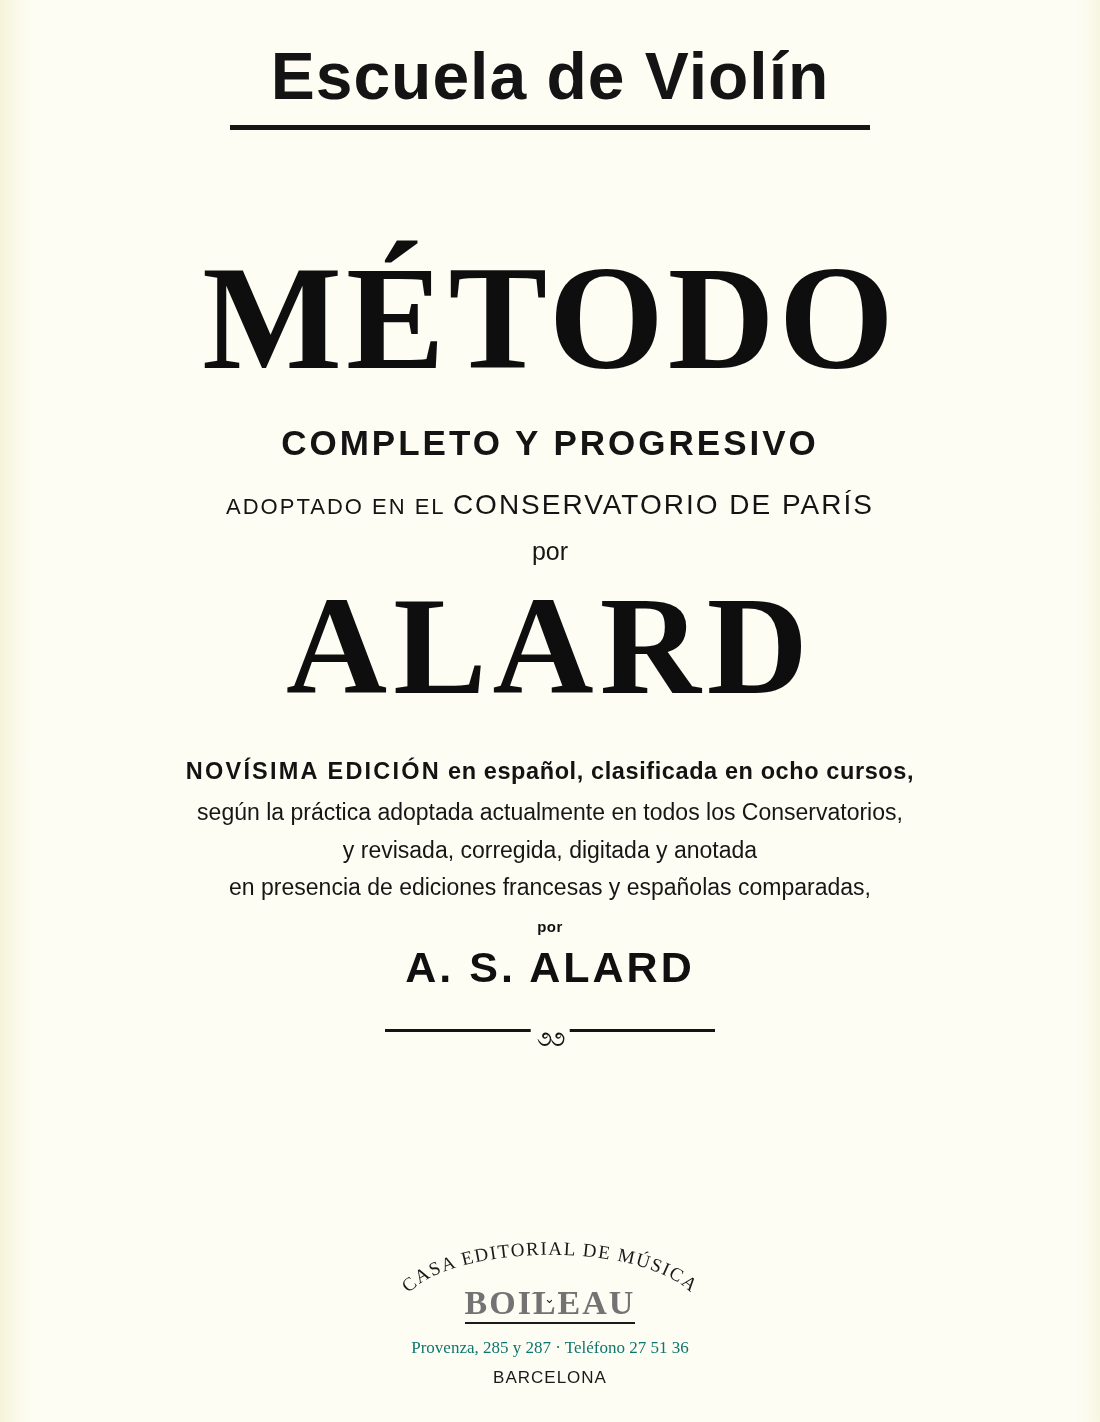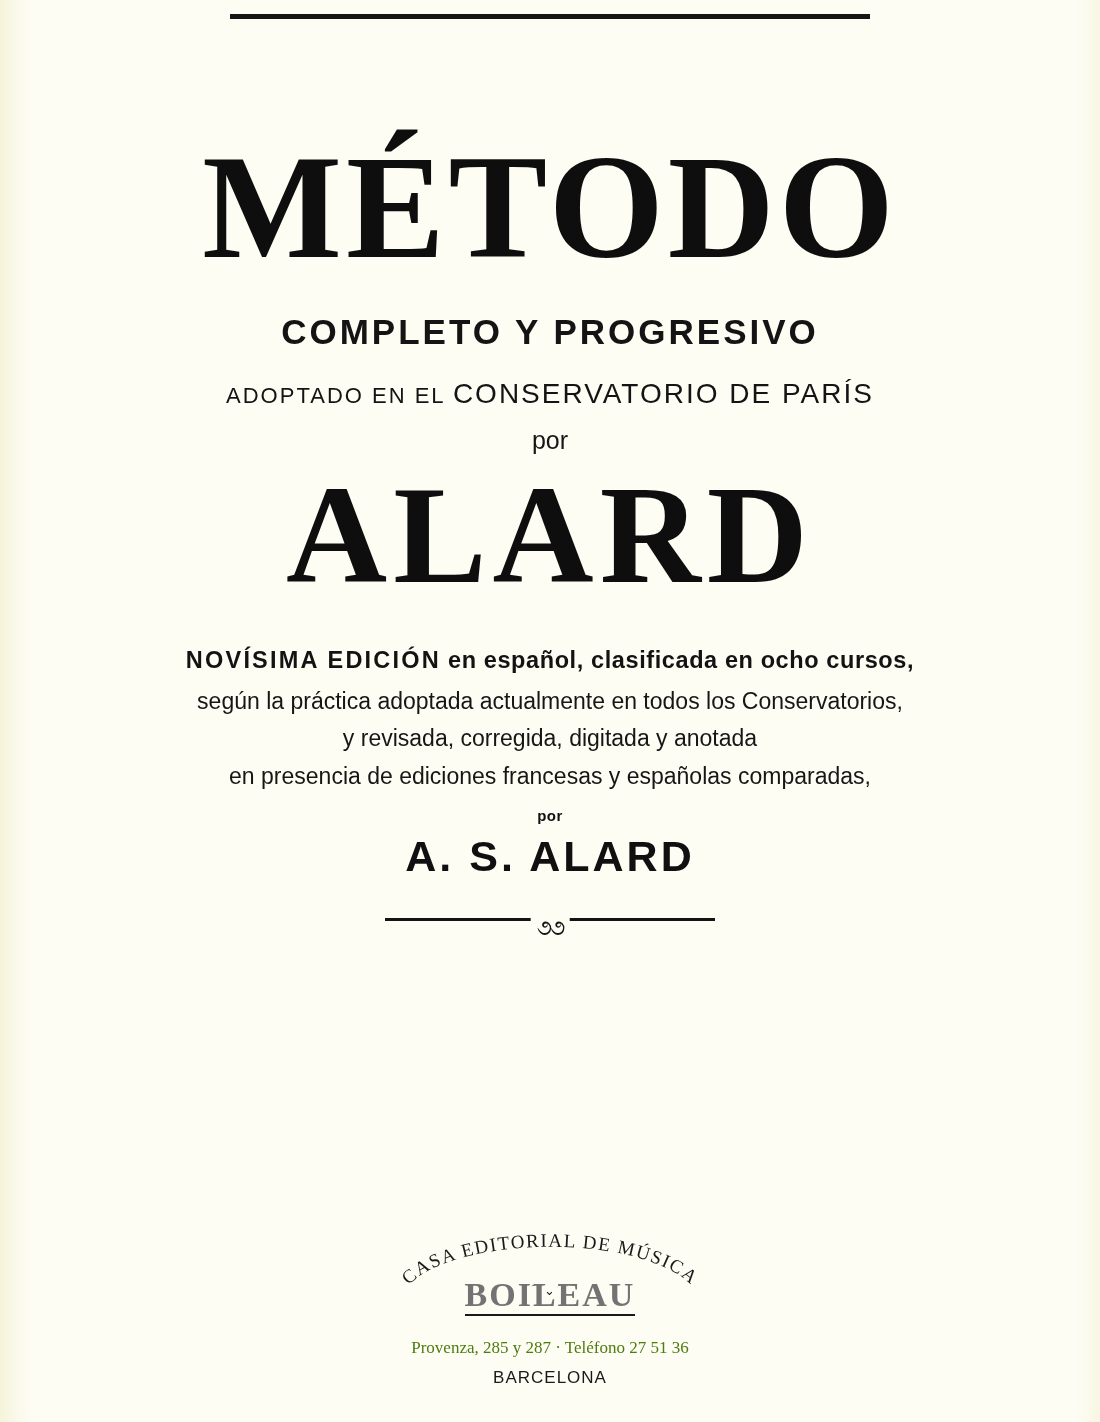--- a/index.html
+++ b/index.html
@@ -179,24 +179,24 @@
     font-weight: bold;
     letter-spacing: 2px;
     margin-top: -24px;
     color: #737373;
   }
   .pub-name .u {
     border-bottom: 2px solid #1a1a1a;
     padding-bottom: 1px;
   }
   .pub-addr {
-    margin-top: 24px;
+    margin-top: 16px;
     font-family: "Liberation Serif", serif;
     font-size: 17px;
-    color: #4d7c0f;
+    color: #0f766e;
   }
   .pub-city {
     margin-top: 10px;
     font-family: Liberation Sans, sans-serif;
     font-size: 17px;
     letter-spacing: 1px;
     color: #1a1a1a;
   }
   .tiny-deco {
     font-size: 13px;
@@ -204,20 +204,21 @@
     color: #1a1a1a;
     margin-top: -4px;
   }
 </style>
 </head>
 <body>
 
 <div class="page">
   <div class="sheet">
 
+    <div class="title-school">Escuela de Violín</div>
     <div class="title-rule"></div>
 
     <div class="metodo">MÉTODO</div>
 
     <div class="sub1">COMPLETO Y PROGRESIVO</div>
 
     <div class="sub2">
       <span class="small">ADOPTADO EN EL </span><span>CONSERVATORIO DE PARÍS</span>
     </div>
 

